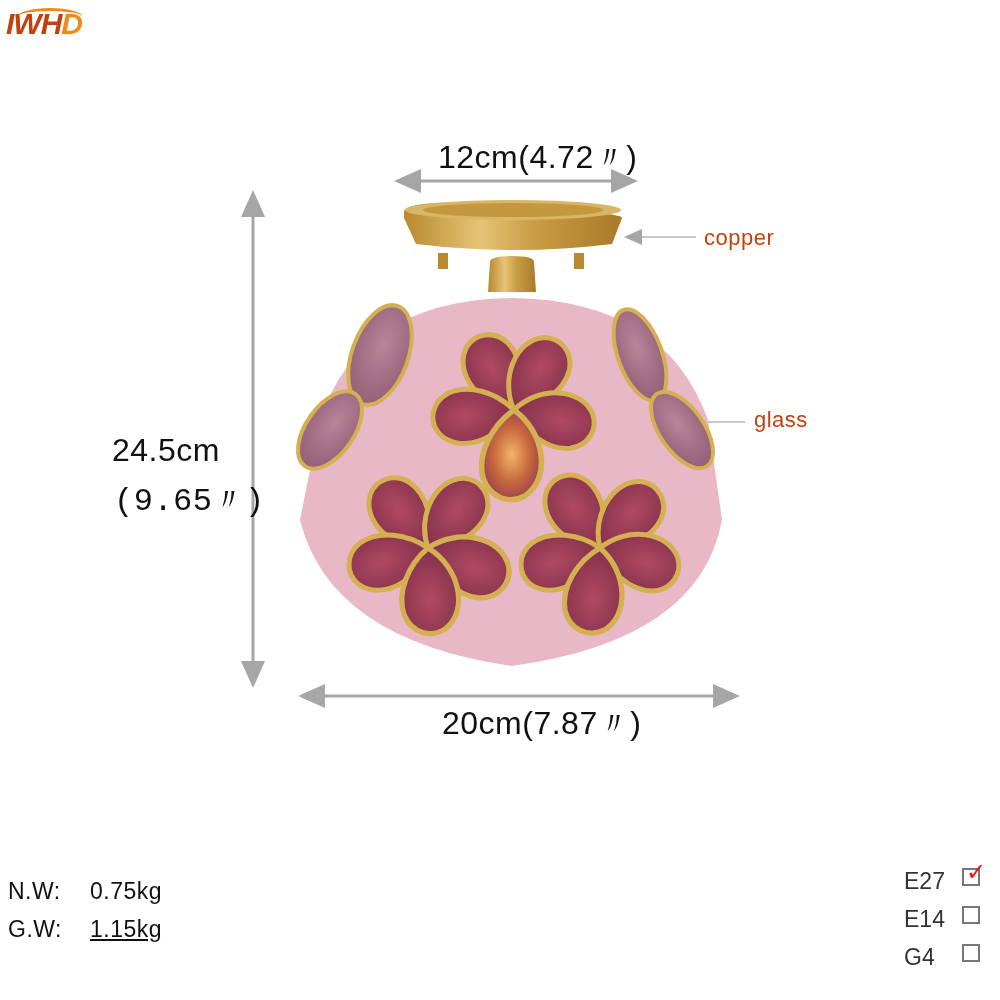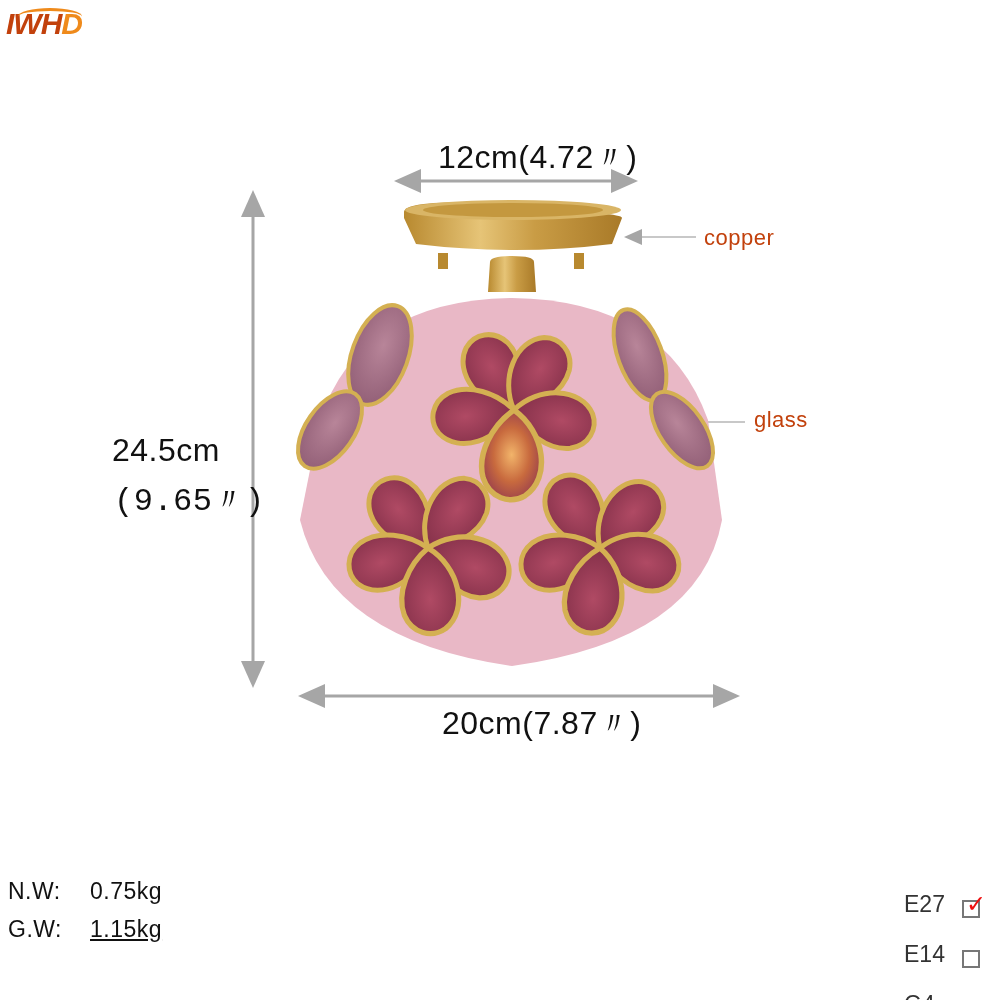--- a/index.html
+++ b/index.html
@@ -6,21 +6,21 @@
     body { width:1000px; height:1000px; position:relative; overflow:hidden; font-family:"Liberation Sans", "DejaVu Sans", sans-serif; color:#111; }
     .abs { position:absolute; }
     .logo { left:6px; top:6px; font-size:30px; font-weight:bold; font-style:italic; letter-spacing:-1px; line-height:36px; }
     .logo .iwh { color:#c2410c; }
     .logo .d { color:#ef8a1b; }
     .logo .swoosh { position:absolute; left:12px; top:2px; width:64px; height:14px; border-top:3px solid #ef8a1b; border-radius:50% 50% 0 0; border-right:none; }
     .dim-text { font-size:32px; color:#111; white-space:nowrap; letter-spacing:0.5px; }
     .label-text { font-size:22px; color:#c2410c; letter-spacing:0.5px; }
     .spec { font-size:23px; color:#111; letter-spacing:0.5px; white-space:nowrap; }
     .spec .k { display:inline-block; width:82px; }
-    .opt { font-size:23px; color:#333; display:flex; align-items:flex-end; height:38px;margin-top:12px; }
+    .opt { font-size:23px; color:#333; display:flex; align-items:flex-start; height:38px; }
     .opt .name { width:58px; }
     .cb { width:18px; height:18px; border:2px solid #777; box-sizing:border-box; position:relative; background:#fff; }
     .cb .tick { position:absolute; left:2px; top:-10px; color:#e11; font-size:24px; font-weight:bold; line-height:24px; }
     svg { position:absolute; left:0; top:0; }
   </style>
 </head>
 <body>
 
 <div class="abs logo">
   <span class="swoosh"></span>

